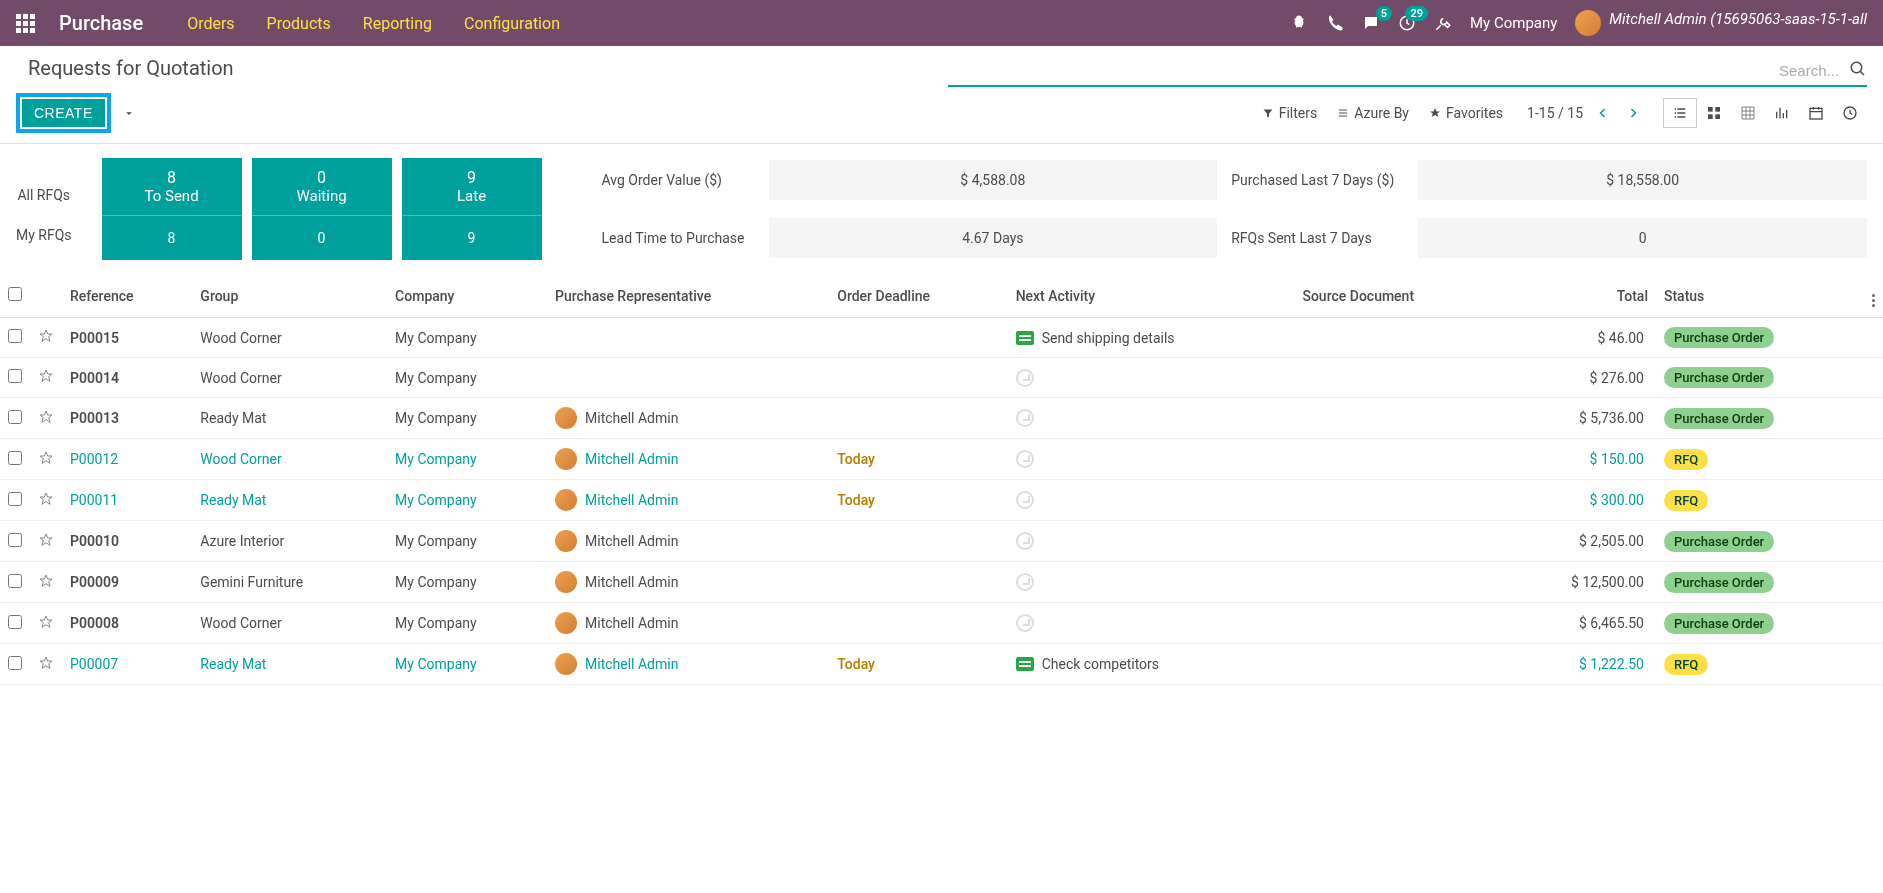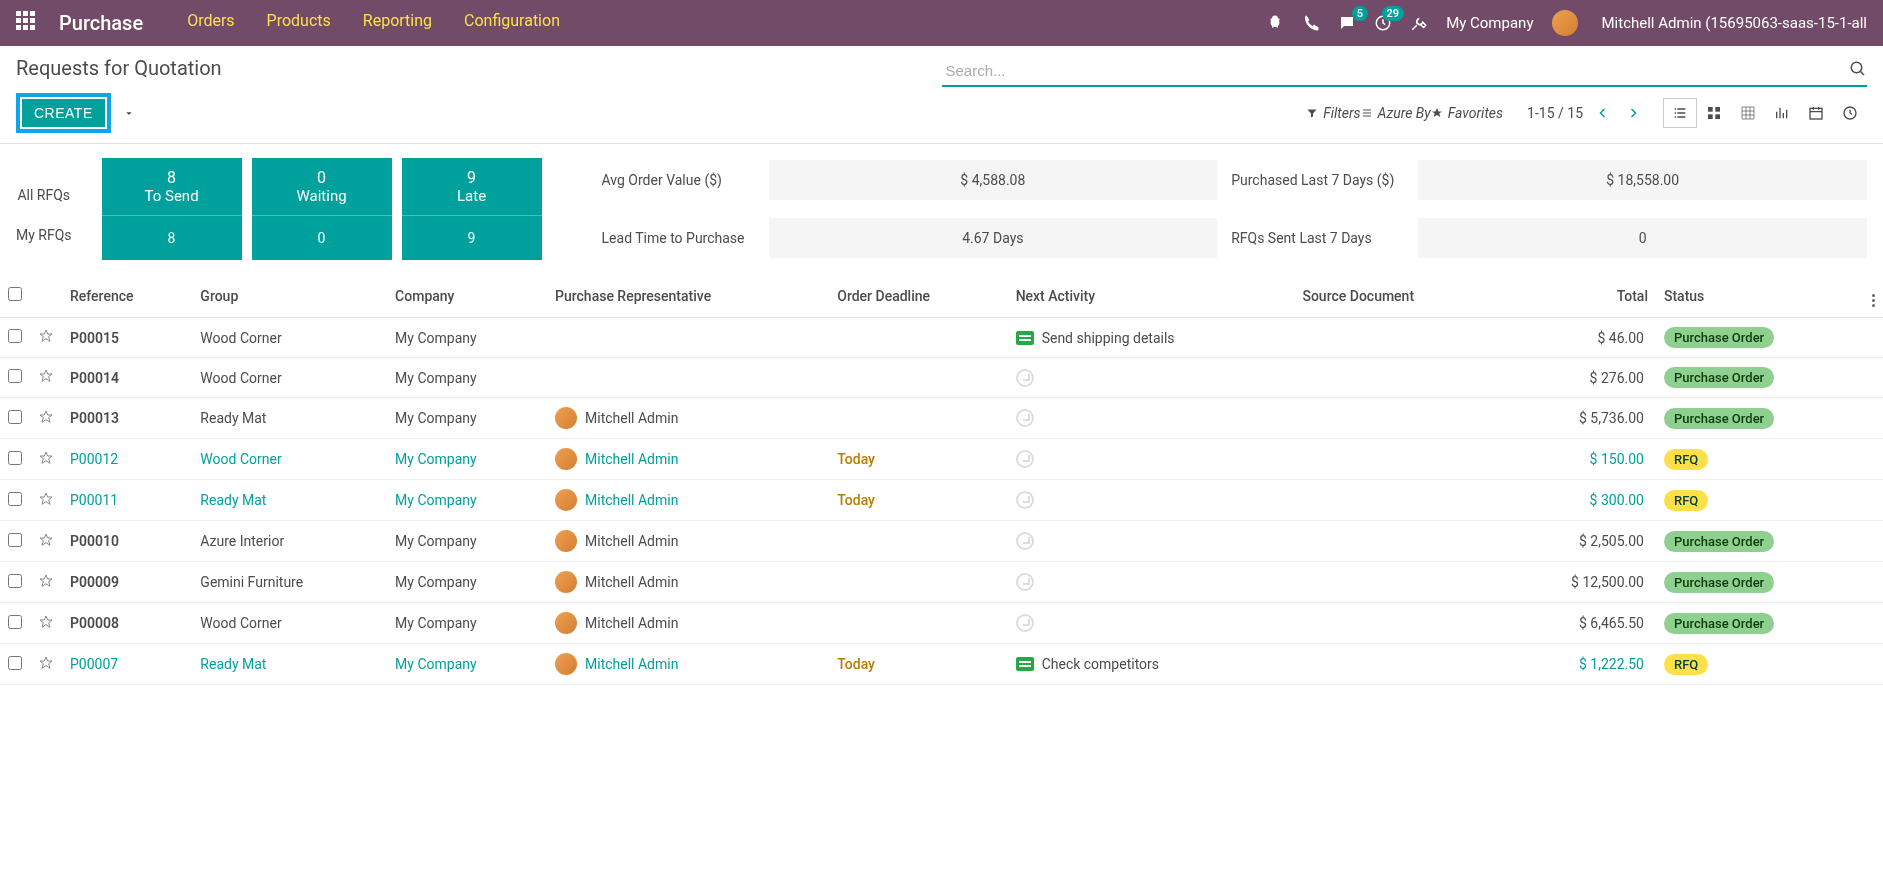--- a/index.html
+++ b/index.html
@@ -1,49 +1,49 @@
 <!DOCTYPE html>
 <html><head>
 <meta charset="utf-8">
 <style>
 * { box-sizing: border-box; margin: 0; padding: 0; }
 body { font-family: -apple-system, BlinkMacSystemFont, "Segoe UI", Roboto, sans-serif; font-size: 14px; color: #4c4c4c; background: #fff; overflow-x: hidden; }
 
 
 .navbar { background: #714b67; height: 46px; display: flex; align-items: center; padding: 0 16px; color: #fff; }
-.navbar-left { display: flex; align-items: flex-start; gap: 24px; flex: 1; }
+.navbar-left { display: flex; align-items: center; gap: 24px; flex: 1; }
 .apps-icon { display: grid; grid-template-columns: repeat(3,5px); grid-template-rows: repeat(3,5px); gap: 2px; cursor: pointer; }
 .apps-icon span { background: #fff; width: 5px; height: 5px; }
 .app-title { font-size: 20px; font-weight: 500; }
 .nav-menu { display: flex; gap: 32px; margin-left: 20px; }
 .nav-menu-item { color: #fde047; cursor: pointer; font-size: 16px; }
 .navbar-right { display: flex; align-items: center; gap: 18px; }
 .nav-icon { width: 18px; height: 18px; fill: #fff; cursor: pointer; position: relative; }
 .badge-wrap { position: relative; display: inline-flex; }
 .badge { position: absolute; top: -8px; right: -12px; background: #00a09d; color: #fff; font-size: 11px; font-weight: 600; border-radius: 10px; padding: 1px 5px; min-width: 16px; text-align: center; }
 .company-name { color: #fff; font-size: 15px; }
-.user-section { display: flex; align-items: center; gap: 24px; }
+.user-section { display: flex; gap: 8px; font-style: italic; }
 .avatar { width: 26px; height: 26px; border-radius: 50%; background: linear-gradient(135deg,#f0a050,#d08030); display: inline-flex; align-items: center; justify-content: center; font-size: 12px; color: #fff; }
 .user-name { color: #fff; font-size: 15px; }
 
 
 .control-panel { padding: 10px 16px 0; border-bottom: 1px solid #dee2e6; }
-.cp-top { display: flex; align-items: flex-start; justify-content: space-between; margin-bottom: 6px; }
+.cp-top { display: flex; align-items: flex-start; justify-content: space-between; margin-bottom: 6px; margin-left: 12px; }
 .breadcrumb { font-size: 20px; color: #4c4c4c; }
 .search-wrap { flex: 0 0 50%; position: relative; }
-.search-input { width: 100%; border: none; border-bottom: 2px solid #00a09d; padding: 6px 28px 6px 4px; font-size: 15px; outline: none; }
+.search-input { width: 100%; border: none; border-bottom: 2px solid #00a09d; padding: 6px 28px 6px 4px; font-size: 15px; outline: none; text-align: right; }
 .search-input::placeholder { color: #aaa; }
 .search-mag { position: absolute; right: 0; top: 4px; width: 18px; height: 18px; fill: #4c4c4c; }
 .cp-bottom { display: flex; align-items: center; justify-content: space-between; padding-bottom: 10px; }
 .cp-left { display: flex; align-items: center; gap: 10px; }
 .create-btn { background: #00a09d; color: #fff; border: none; padding: 6px 12px; font-size: 14px; font-weight: 500; cursor: pointer; letter-spacing: 0.5px; }
 .create-highlight { border: 4px solid #0ea5e9; padding: 2px; display: inline-block; }
 .download-icon { width: 16px; height: 16px; fill: #4c4c4c; cursor: pointer; }
 .cp-right { display: flex; align-items: center; gap: 24px; }
-.search-opts { display: flex; align-items: flex-start; font-style: italic; }
+.search-opts { display: flex; gap: 20px; align-items: flex-start; }
 .search-opt { display: flex; align-items: center; gap: 5px; cursor: pointer; color: #4c4c4c; }
 .search-opt svg { width: 12px; height: 12px; fill: #4c4c4c; }
 .pager { display: flex; align-items: center; gap: 14px; }
 .pager-text { color: #4c4c4c; }
 .pager-arrows { display: flex; gap: 18px; }
 .pager-arrows svg { width: 12px; height: 12px; fill: #00a09d; cursor: pointer; }
 .view-switcher { display: flex; gap: 0; }
 .view-btn { width: 34px; height: 30px; display: flex; align-items: center; justify-content: center; cursor: pointer; border: 1px solid transparent; }
 .view-btn.active { border: 1px solid #ccc; background: #fff; }
 .view-btn svg { width: 16px; height: 16px; fill: #4c4c4c; }

